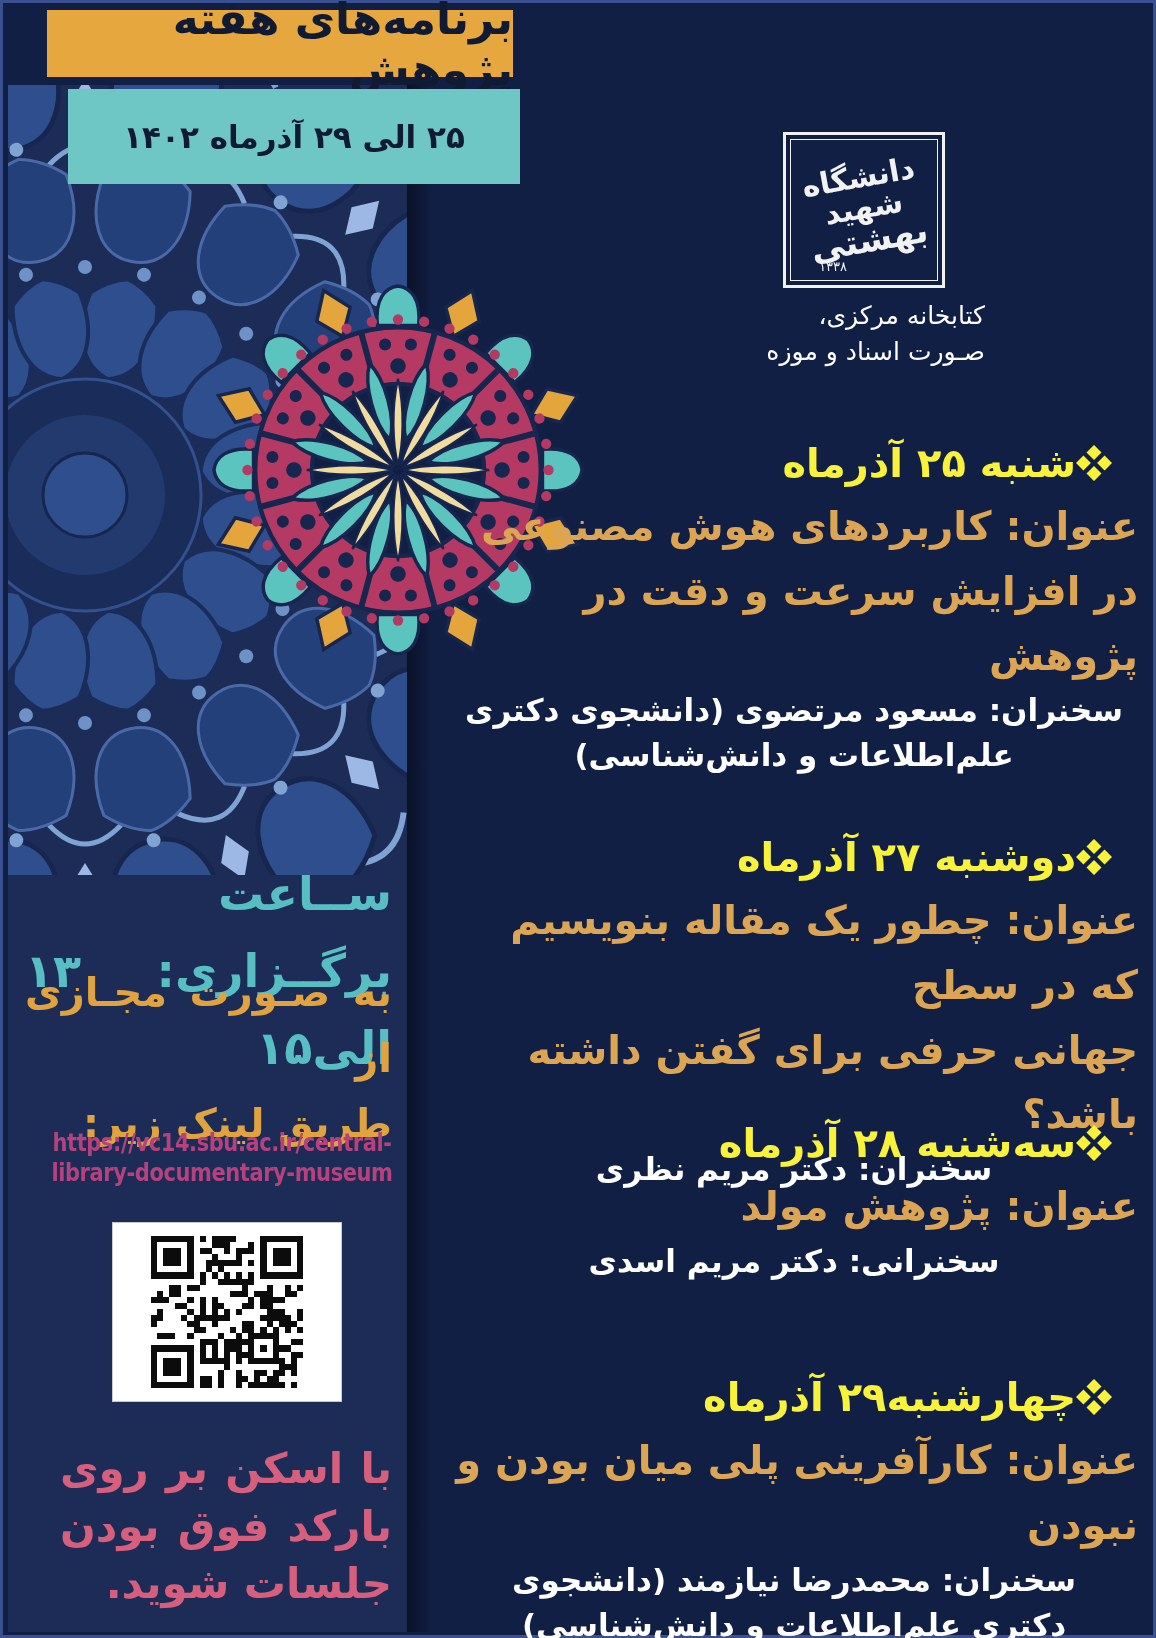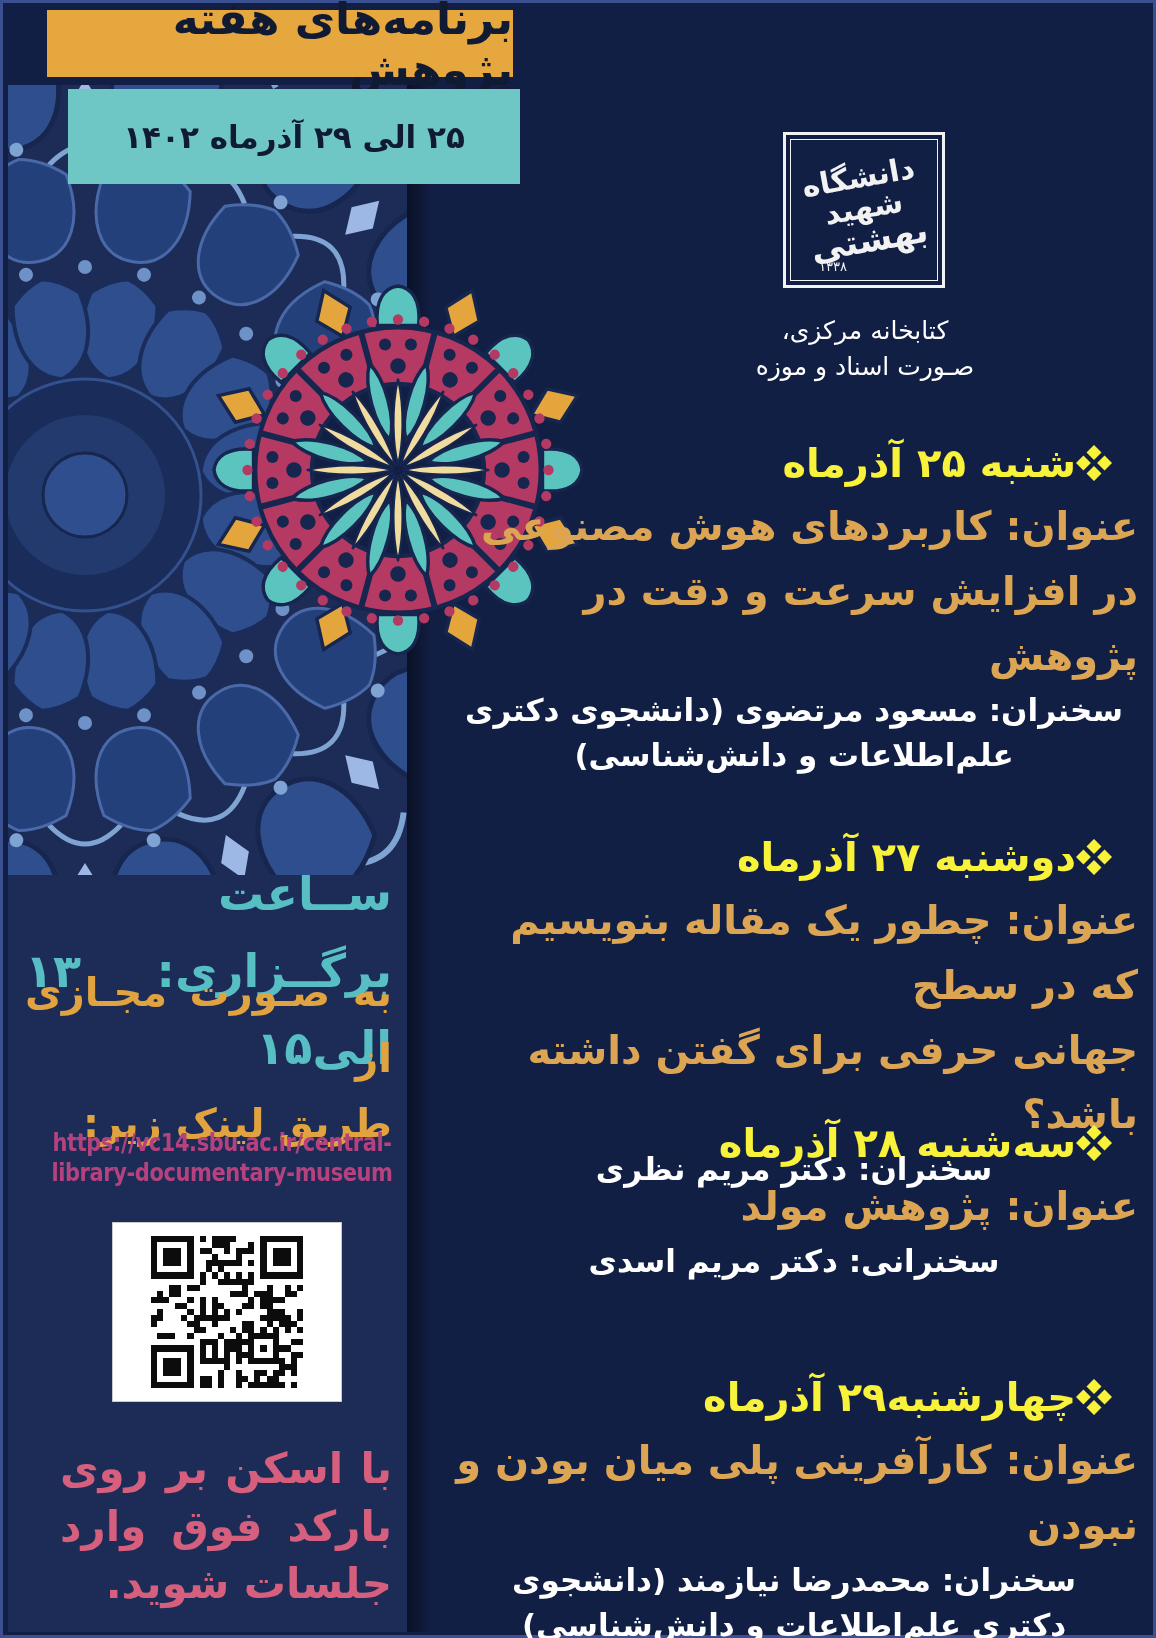--- a/index.html
+++ b/index.html
@@ -28,22 +28,22 @@
     color:var(--banner-text-dark);font-weight:bold;font-size:31px;}
   
   .logo{position:absolute;left:783px;top:132px;width:162px;height:156px;
     border:3px solid var(--logo-white);padding:4px;}
   .logo-inner{width:100%;height:100%;border:1.5px solid var(--logo-white);
     position:relative;display:flex;align-items:center;justify-content:center;}
   .logo-cal{color:var(--logo-white);font-weight:bold;text-align:center;
     transform:rotate(-10deg);line-height:1.02;font-size:30px;}
   .logo-cal .big{font-size:34px;}
   .logo-year{position:absolute;left:28px;bottom:6px;color:var(--logo-white);font-size:13px;}
-  .logo-caption{position:absolute;left:745px;top:298px;width:240px;text-align:center;
-    color:#fff;font-size:25px;line-height:1.45;direction:rtl;margin-top:15px;}
+  .logo-caption{position:absolute;left:745px;top:298px;width:240px;text-align:right;
+    color:#fff;font-size:25px;line-height:1.45;direction:rtl;}
   
   .event{position:absolute;left:450px;width:688px;direction:rtl;}
   .event-day{display:flex;align-items:center;justify-content:flex-start;
     padding-right:26px;color:var(--day-yellow);font-weight:bold;font-size:40px;}
   .event-day svg{flex:0 0 auto;}
   .event-title{margin-top:8px;text-align:right;color:var(--title-orange);
     font-weight:bold;font-size:40px;line-height:1.62;}
   .event-speaker{margin-top:0;text-align:center;color:var(--speaker-white);
     font-weight:bold;font-size:31px;line-height:1.45;}
   .e1{top:440px;} .e2{top:834px;} .e3{top:1120px;} .e4{top:1374px;}
@@ -788,17 +788,17 @@
         <rect x="18" y="24" width="1" height="1"></rect>
         <rect x="19" y="24" width="1" height="1"></rect>
         <rect x="20" y="24" width="1" height="1"></rect>
         <rect x="21" y="24" width="1" height="1"></rect>
         <rect x="23" y="24" width="1" height="1"></rect>
       </svg>
   </div>
 
   <div class="scan-block">
     <div class="j">با اسکن بر روی</div>
-    <div class="j">بارکد فوق وارد</div>
+    <div class="j">بارکد فوق بودن</div>
     <div class="r">جلسات شوید.</div>
   </div>
 
 </div>
 
 </body></html>

